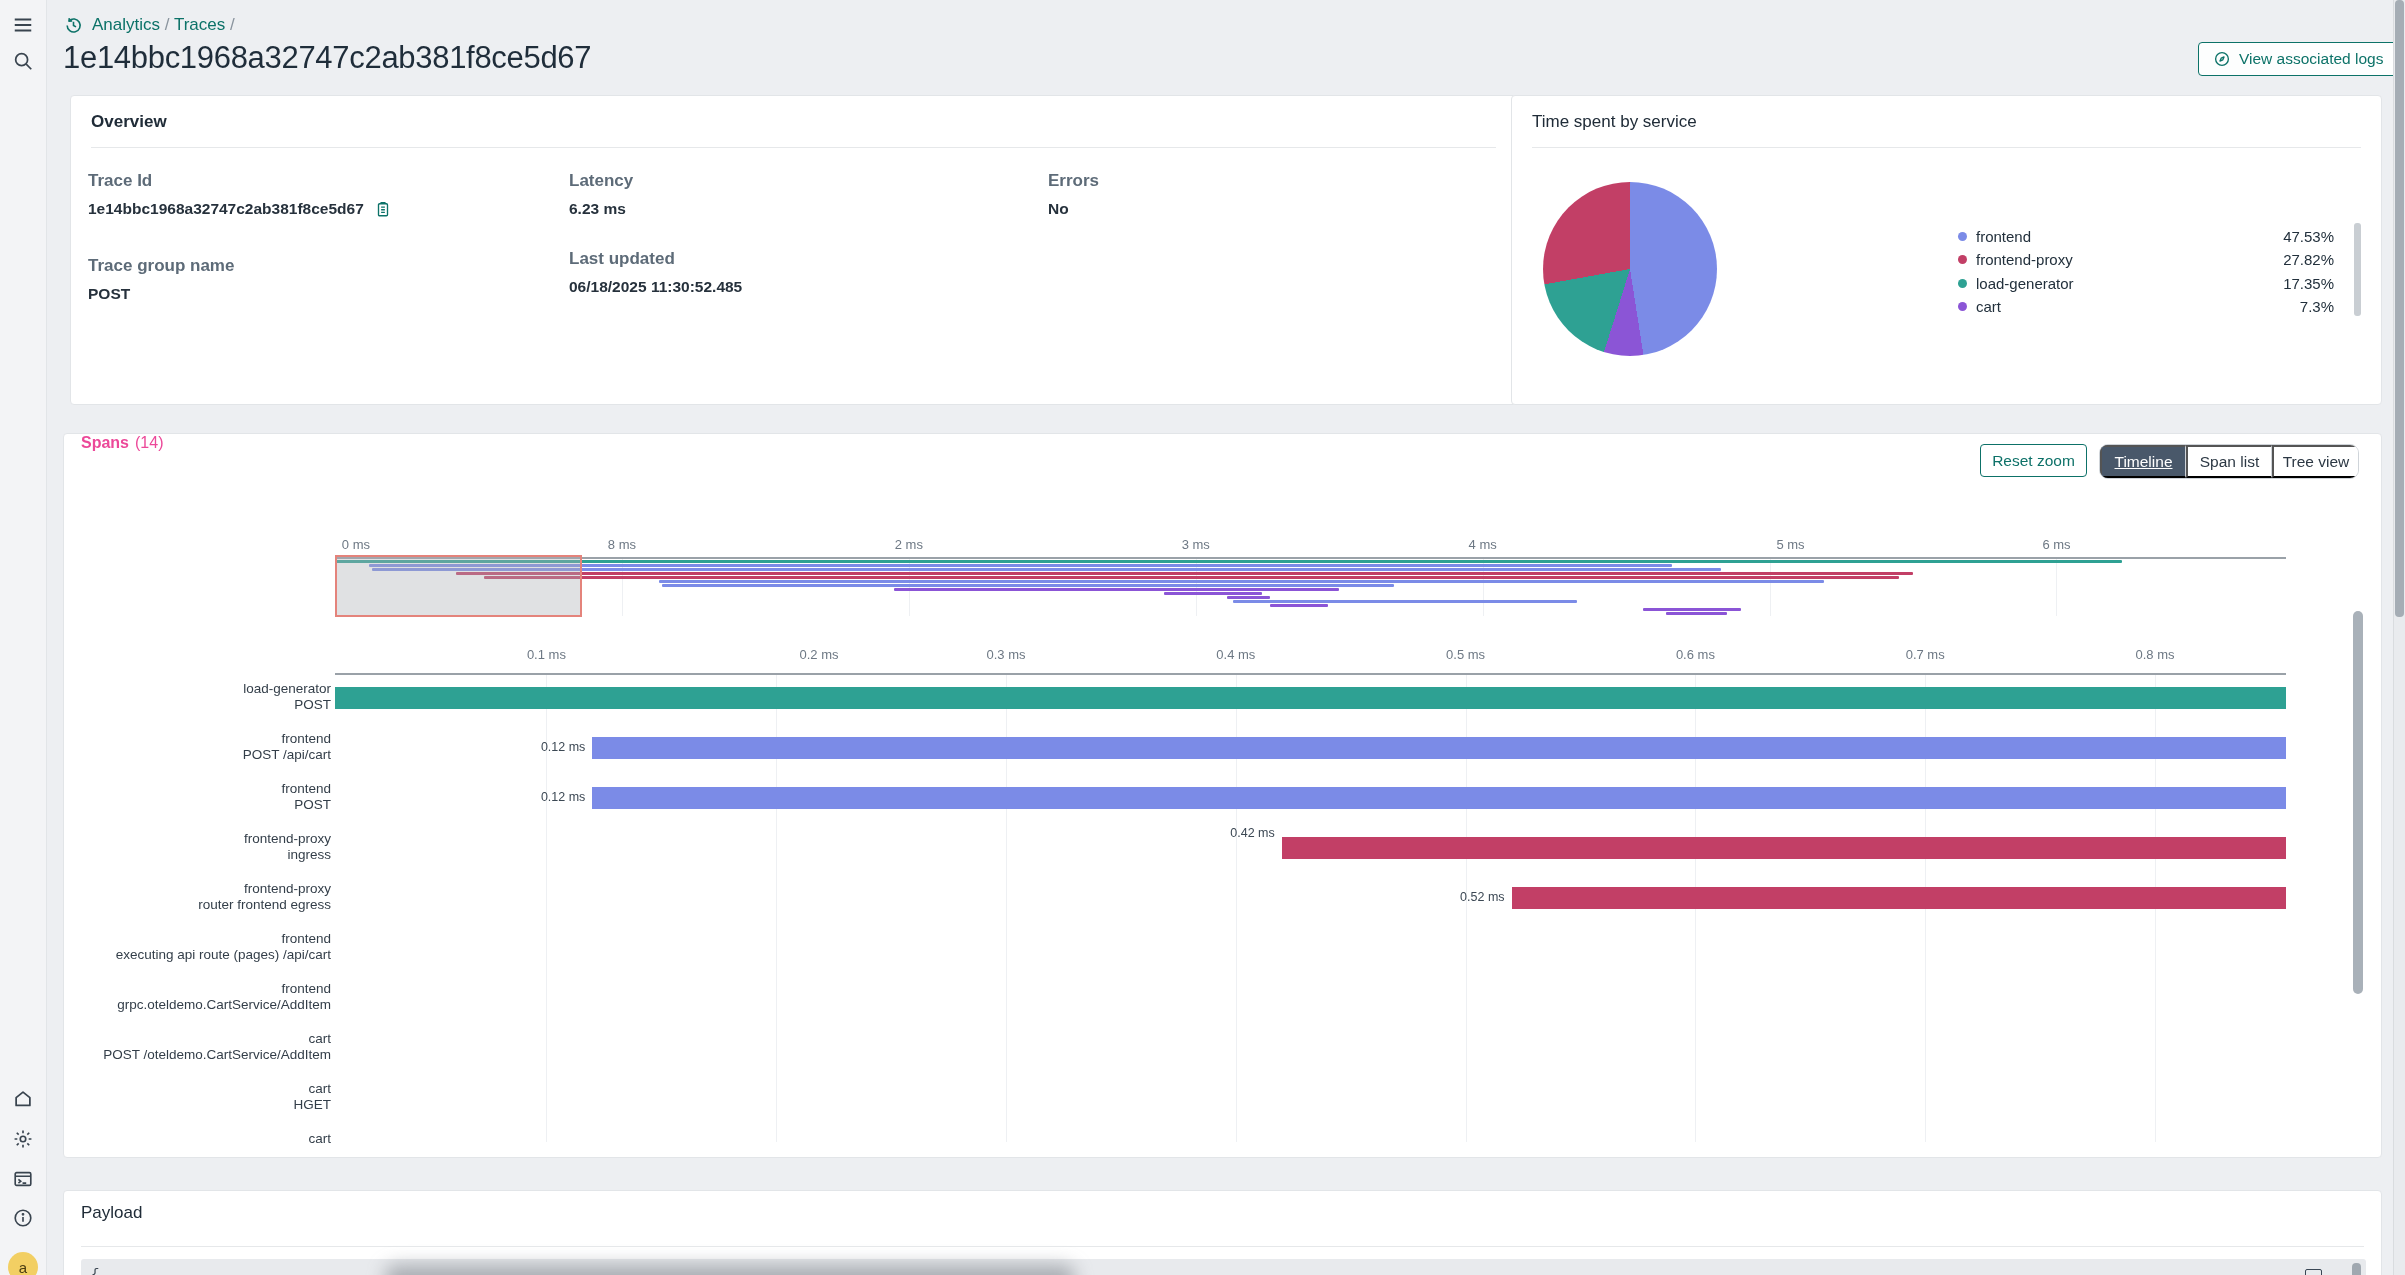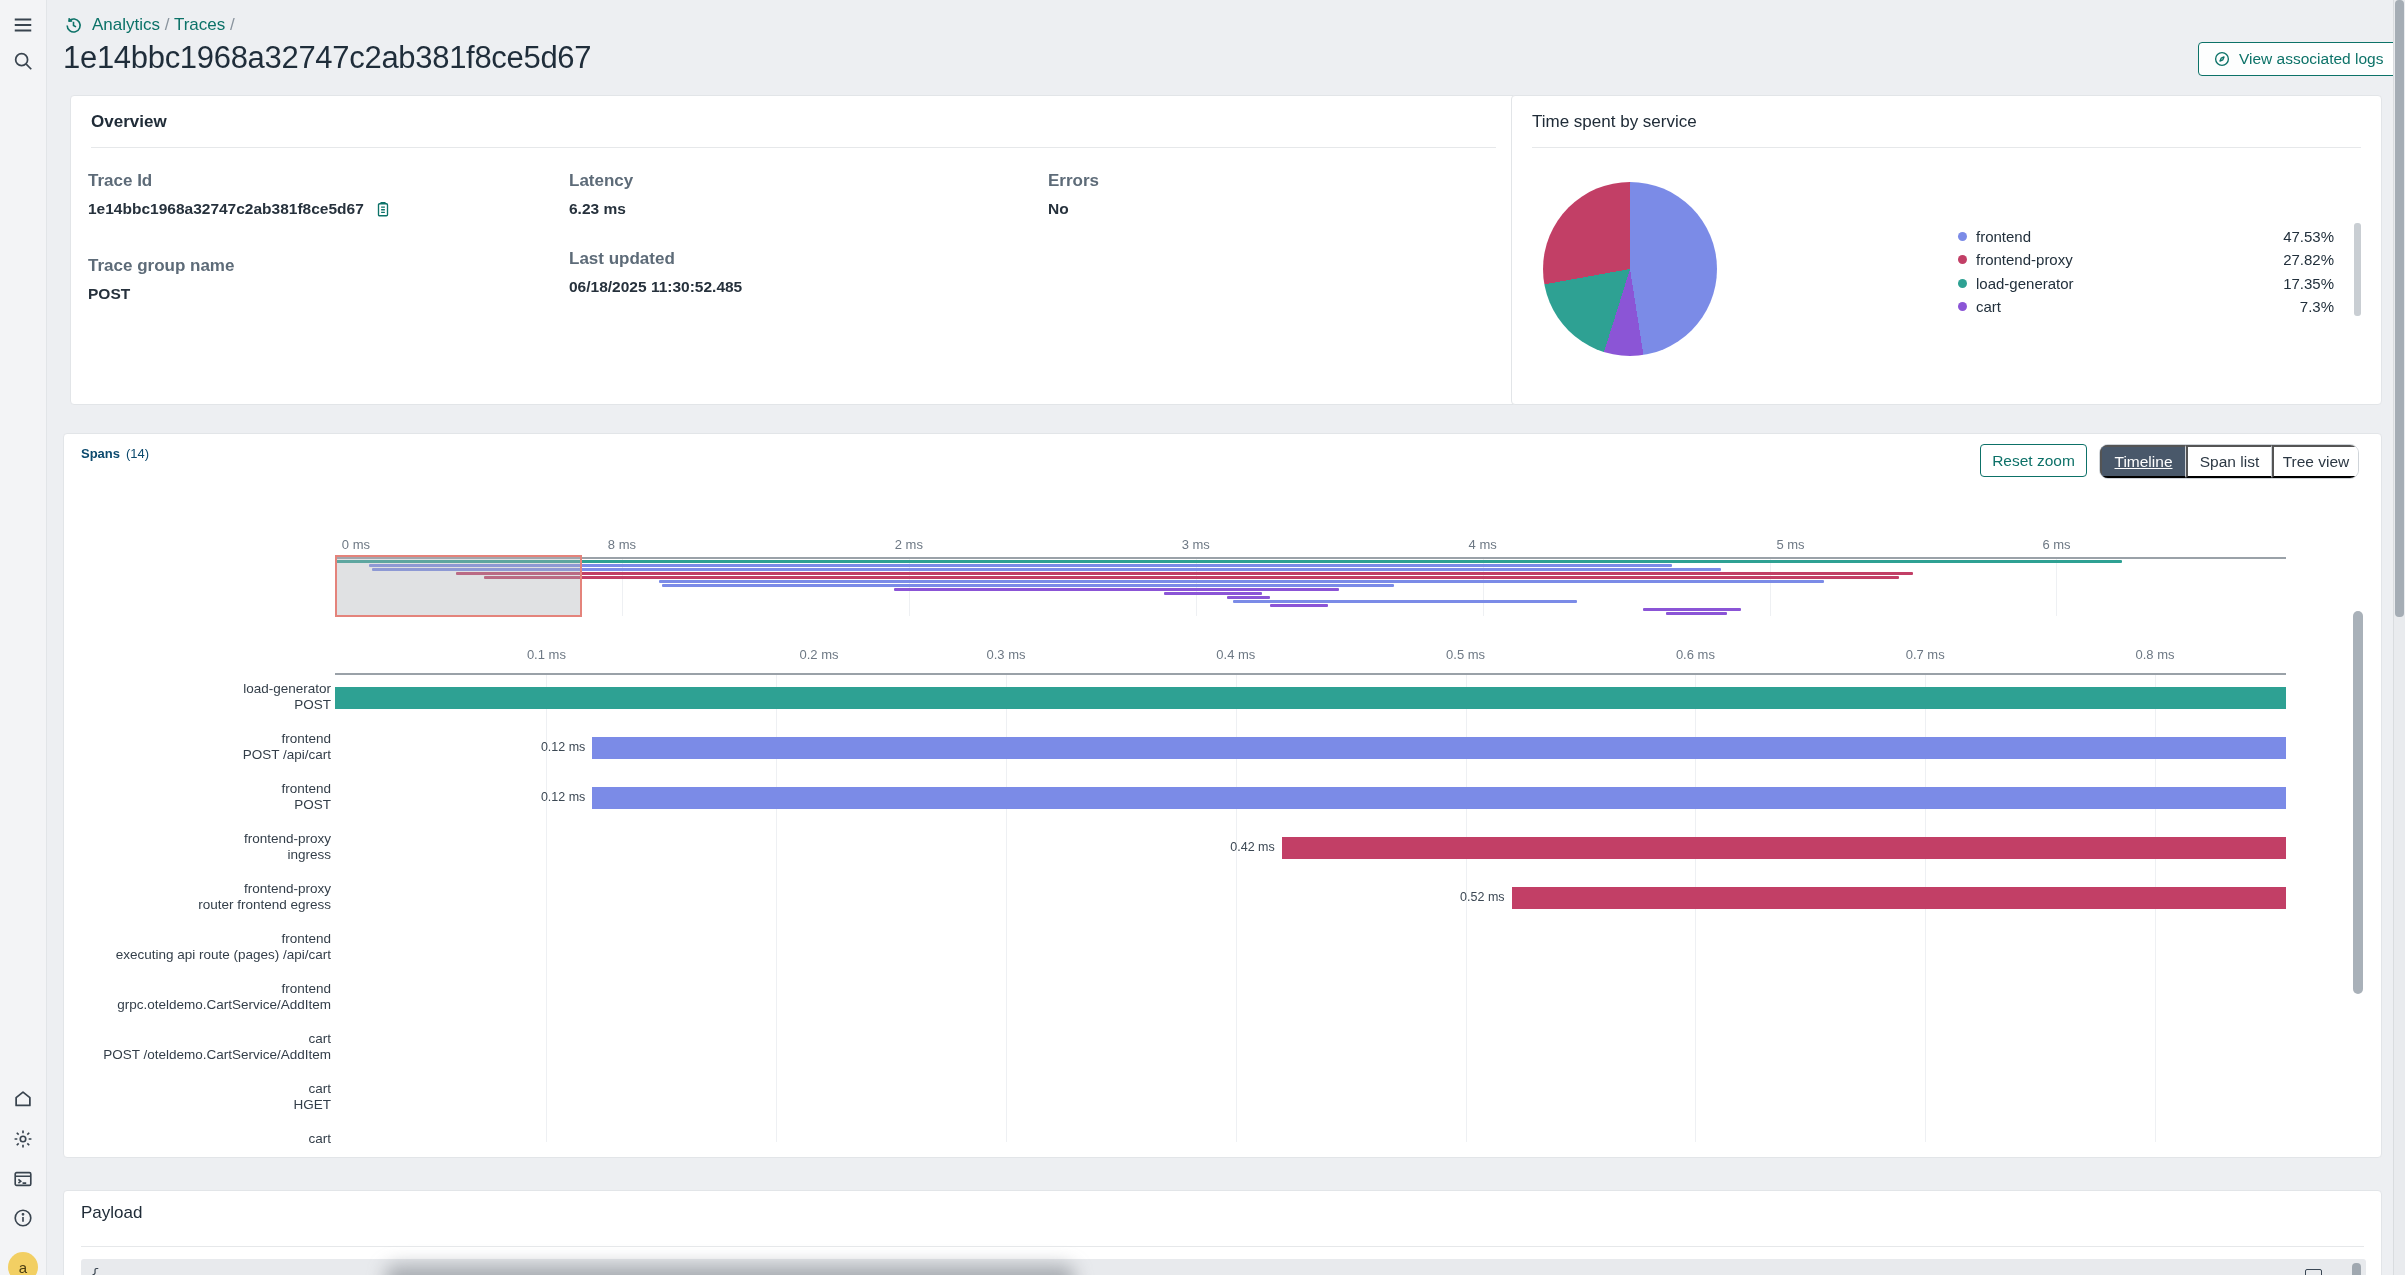--- a/index.html
+++ b/index.html
@@ -30,21 +30,21 @@
   .ov-label{font-size:17px;color:#5d6b78;}
   .ov-value{margin-top:9px;font-size:15.5px;color:#26313c;display:flex;align-items:center;gap:10px;}
   .copy-ic{width:18px;height:18px;color:#0c7268;cursor:pointer;}
   
   #pie{position:absolute;left:31px;top:86px;width:174px;height:174px;border-radius:50%;}
   .lg-row{position:absolute;left:446px;width:376px;height:20px;display:flex;align-items:center;font-size:15px;color:#22303c;}
   .lg-dot{width:9px;height:9px;border-radius:50%;margin-right:9px;flex:none;}
   .lg-pct{margin-left:auto;}
   #legend-scroll{position:absolute;left:842px;top:127px;width:7px;height:93px;border-radius:3px;background:#c9ced3;}
   
-  #spans-title{position:absolute;left:17px;top:12px;font-size:13px;color:#0c4a6e;}
+  #spans-title{position:absolute;left:17px;top:0;font-size:16px;color:#ec4899;}
   #spans-title b{font-weight:bold;}
   #spans-count{font-weight:normal;margin-left:6px;}
   #reset-zoom{position:absolute;left:1916px;top:10px;width:107px;height:33px;background:#fff;border:1px solid #0d7168;border-radius:4px;
     color:#0d7168;font-size:15.5px;display:flex;align-items:center;justify-content:center;cursor:pointer;}
   #seg{position:absolute;left:2035px;top:10px;height:33px;display:flex;border:1px solid #cfd4d9;border-radius:9px;overflow:hidden;background:#fff;}
   .seg-btn{width:86px;height:33px;display:flex;align-items:center;justify-content:center;font-size:15.5px;color:#2c3844;background:#fff;
     border-right:1px solid #cfd4d9;cursor:pointer;}
   .seg-btn:last-child{border-right:none;}
   .seg-btn.active{background:#49586a;color:#fff;text-decoration:underline;}
   
@@ -272,21 +272,21 @@
           <div>frontend</div>
           <div>POST</div>
         </div>
         <div class="det-bar" style="left: 528.376px; width: 1693.62px; top: 353px; background: rgb(123, 139, 231);"></div>
         <div class="dur-lb" style="left: 438.376px; top: 356px;">0.12 ms</div>
         <div class="row-label" style="top: 397px;">
           <div>frontend-proxy</div>
           <div>ingress</div>
         </div>
         <div class="det-bar" style="left: 1217.78px; width: 1004.22px; top: 403px; background: rgb(194, 63, 102);"></div>
-        <div class="dur-lb" style="left: 1127.78px; top: 406px;">0.42 ms</div>
+        <div class="dur-lb" style="left: 1127.78px; top: 392px;">0.42 ms</div>
         <div class="row-label" style="top: 447px;">
           <div>frontend-proxy</div>
           <div>router frontend egress</div>
         </div>
         <div class="det-bar" style="left: 1447.57px; width: 774.425px; top: 453px; background: rgb(194, 63, 102);"></div>
         <div class="dur-lb" style="left: 1357.57px; top: 456px;">0.52 ms</div>
         <div class="row-label" style="top: 497px;">
           <div>frontend</div>
           <div>executing api route (pages) /api/cart</div>
         </div>

